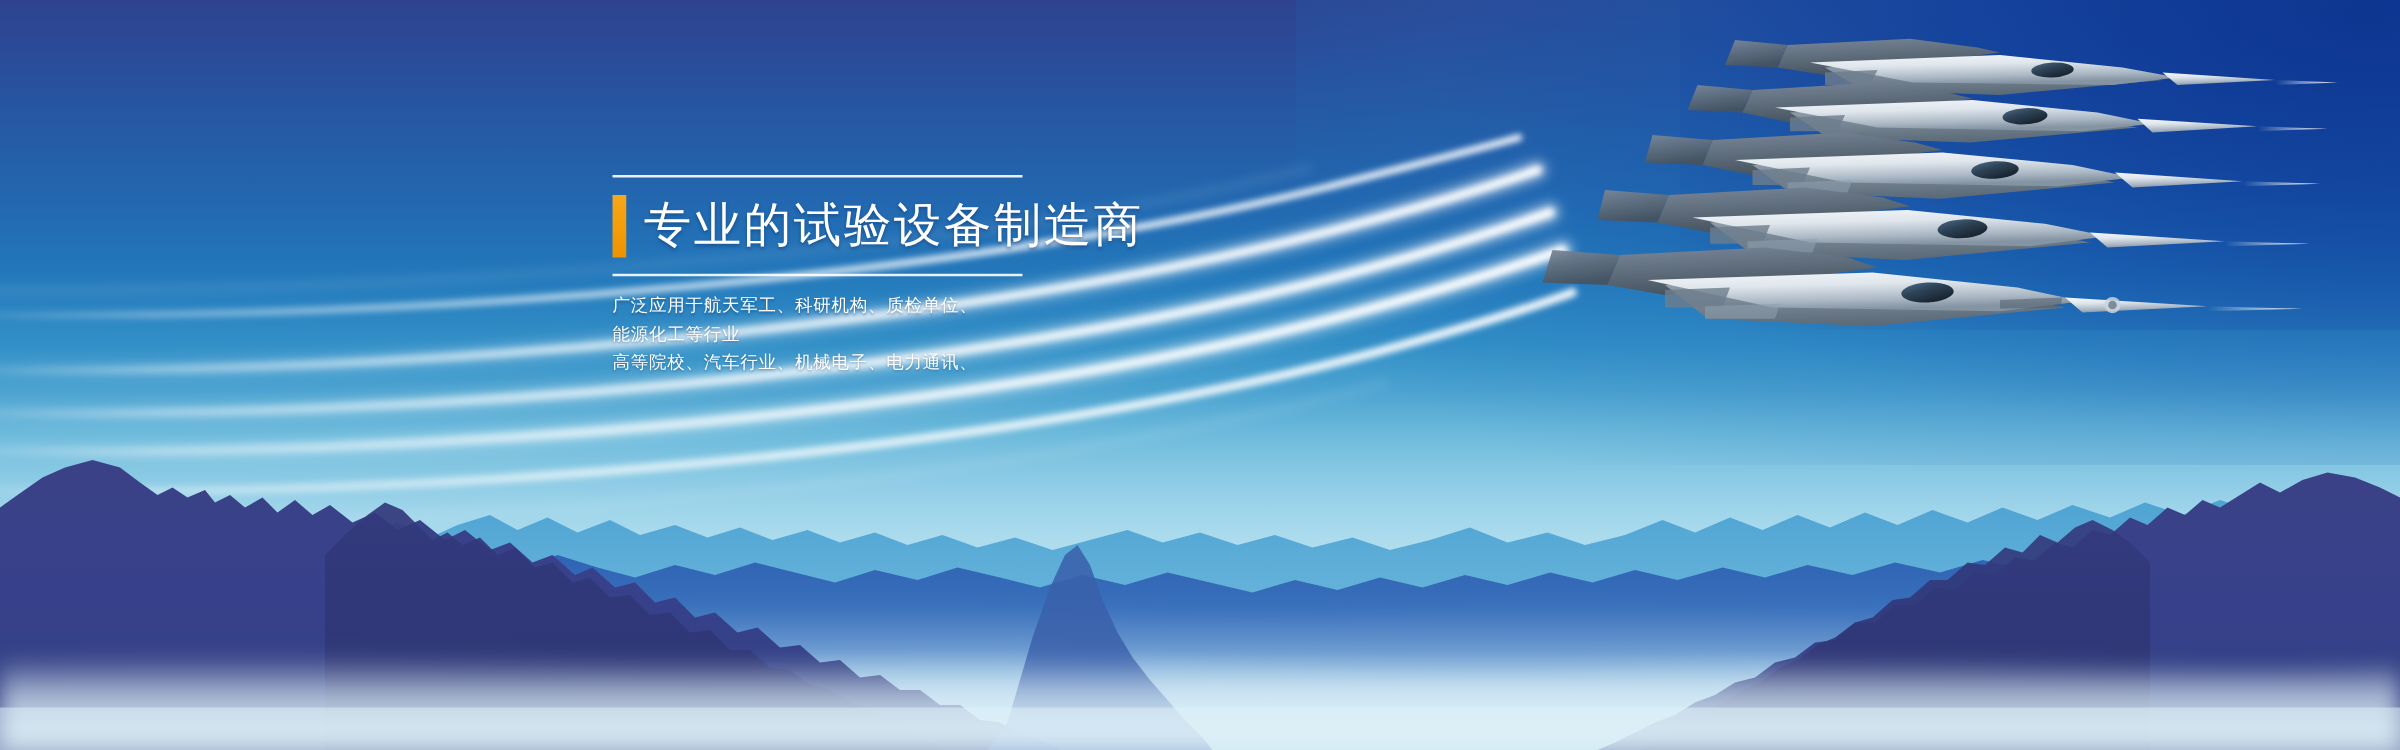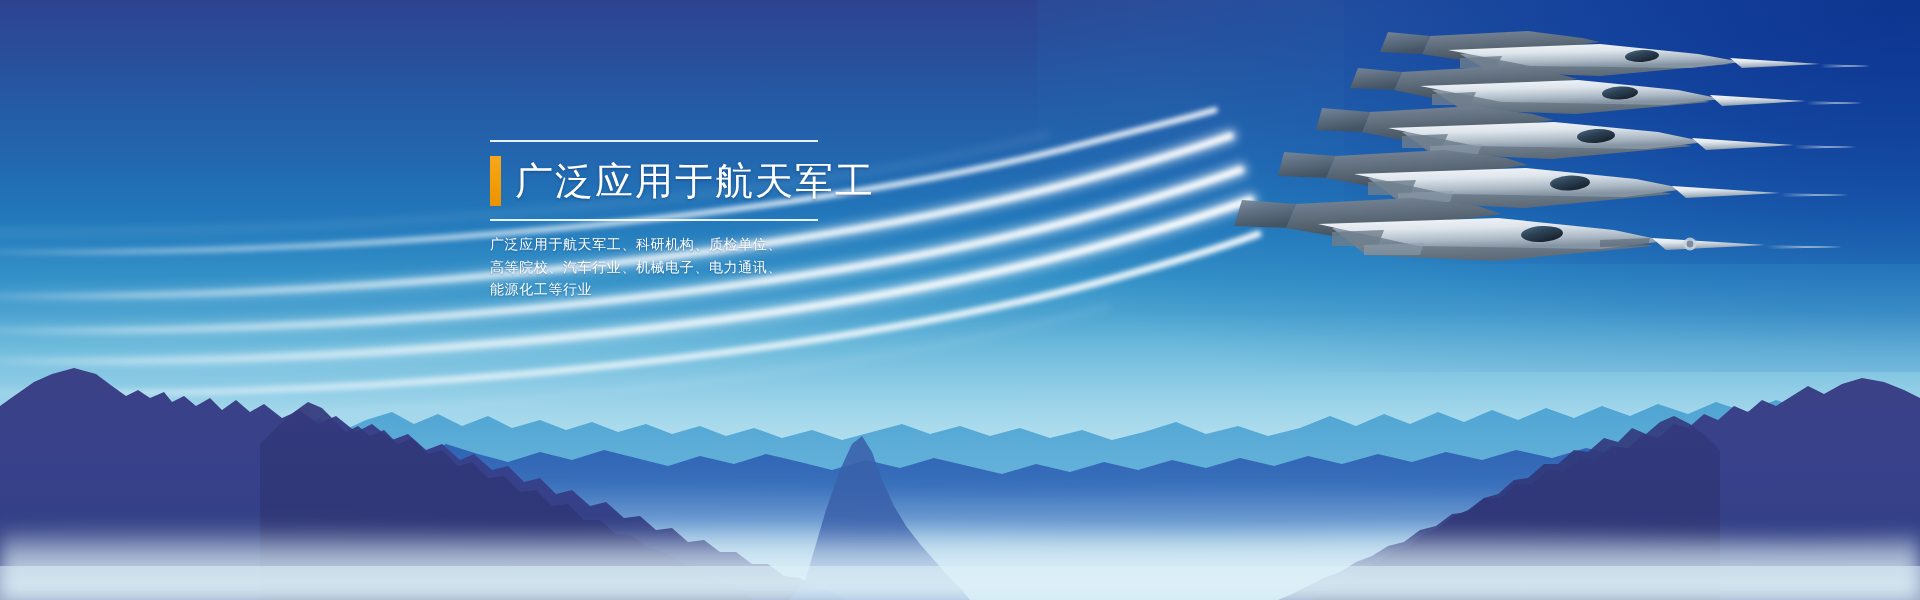--- a/index.html
+++ b/index.html
@@ -393,25 +393,25 @@
          C 1540,184 1740,204 1920,194 L1920,260 L0,260 Z"></path>
 
     <rect x="0" y="226" width="1920" height="34" fill="#dff1f8" opacity="0.55"></rect>
   </svg>
 
   <div class="copy">
     <div class="rule"></div>
 
     <div class="headline-row">
       <span class="accent-bar"></span>
-      <h1 class="headline">广泛应用于航天军工</h1>
+      <h1 class="headline">专业的试验设备制造商</h1>
     </div>
 
     <div class="rule bottom"></div>
 
     <div class="subcopy">
       <div>广泛应用于航天军工、科研机构、质检单位、</div>
+      <div>能源化工等行业</div>
       <div>高等院校、汽车行业、机械电子、电力通讯、</div>
-      <div>能源化工等行业</div>
     </div>
   </div>
 
 </div>
 
 </body></html>

